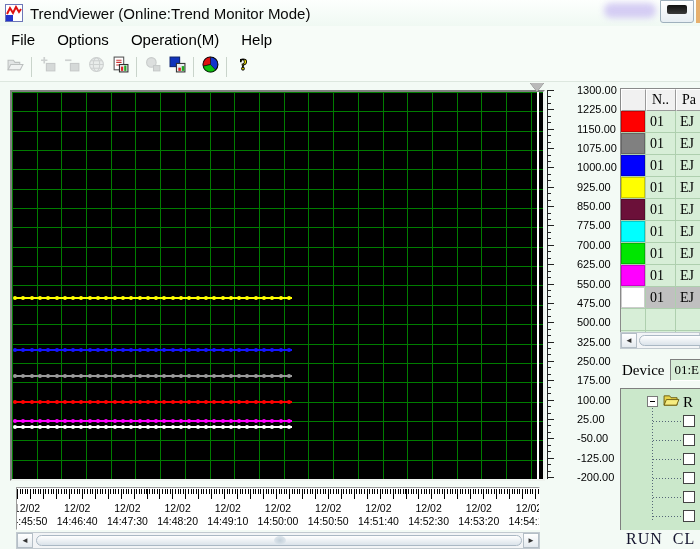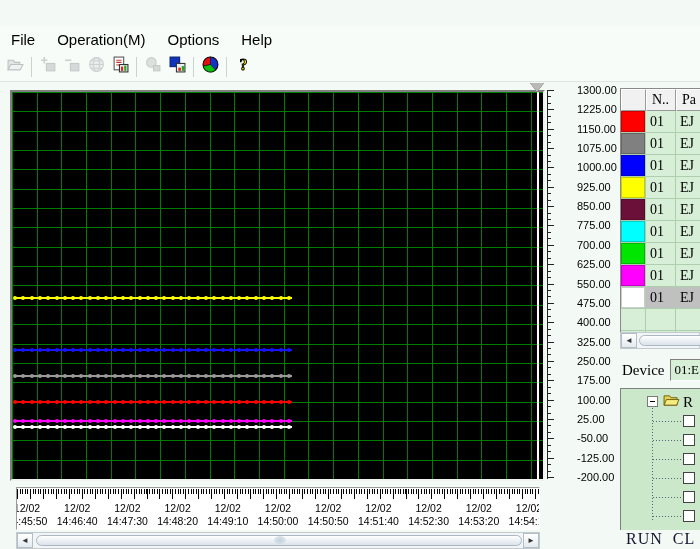--- a/index.html
+++ b/index.html
@@ -109,25 +109,39 @@
             border:1px solid #444;box-sizing:border-box;}
   
   #runtext{position:absolute;left:626px;top:530px;font-family:"Liberation Serif",serif;
            font-size:16px;color:#14142e;letter-spacing:1px;white-space:pre;}
 </style>
 </head>
 <body>
 
 <div id="win">
 
+  <div id="titlebar">
+    <div id="appicon">
+      <svg viewBox="0 0 16 16" width="16" height="16">
+        <rect x="0" y="10" width="7" height="6" fill="#2233cc"></rect>
+        <polyline points="1,9 4,3 7,8 10,2 13,7 15,4" fill="none" stroke="#dd1111" stroke-width="2"></polyline>
+      </svg>
+    </div>
+    <span id="titletext">TrendViewer (Online:Trend Monitor Mode)</span>
+    <div id="blob"></div>
+    <div id="maxbtn">
+        <div class="bar"></div>
+      </div>
+    <div id="closefrag"></div>
+  </div>
 
   <div id="menubar">
       <div class="menu-item">File</div>
+      <div class="menu-item">Options</div>
       <div class="menu-item">Operation(M)</div>
-      <div class="menu-item">Options</div>
       <div class="menu-item">Help</div>
     </div>
 
   <div id="toolbar">
       <div class="tool-btn disabled">
         <span><svg viewBox="0 0 16 16" width="17" height="17">
             <path d="M1 13 L1 4 L6 4 L7.5 6 L12 6 L12 13 Z" fill="#cfd4d9" stroke="#8a9097"></path>
             <path d="M3.5 8 L15 8 L12.5 13 L1 13 Z" fill="#e9edf0" stroke="#8a9097"></path>
           </svg></span>
       </div>
@@ -476,21 +490,21 @@
       <div class="y-label" style="top: 32.7px;">1150.00</div>
       <div class="y-label" style="top: 52.05px;">1075.00</div>
       <div class="y-label" style="top: 71.4px;">1000.00</div>
       <div class="y-label" style="top: 90.75px;">925.00</div>
       <div class="y-label" style="top: 110.1px;">850.00</div>
       <div class="y-label" style="top: 129.45px;">775.00</div>
       <div class="y-label" style="top: 148.8px;">700.00</div>
       <div class="y-label" style="top: 168.15px;">625.00</div>
       <div class="y-label" style="top: 187.5px;">550.00</div>
       <div class="y-label" style="top: 206.85px;">475.00</div>
-      <div class="y-label" style="top: 226.2px;">400.00</div>
+      <div class="y-label" style="top: 226.2px;">500.00</div>
       <div class="y-label" style="top: 245.55px;">325.00</div>
       <div class="y-label" style="top: 264.9px;">250.00</div>
       <div class="y-label" style="top: 284.25px;">175.00</div>
       <div class="y-label" style="top: 303.6px;">100.00</div>
       <div class="y-label" style="top: 322.95px;">25.00</div>
       <div class="y-label" style="top: 342.3px;">-50.00</div>
       <div class="y-label" style="top: 361.65px;">-125.00</div>
       <div class="y-label" style="top: 381px;">-200.00</div>
     </div>
 

